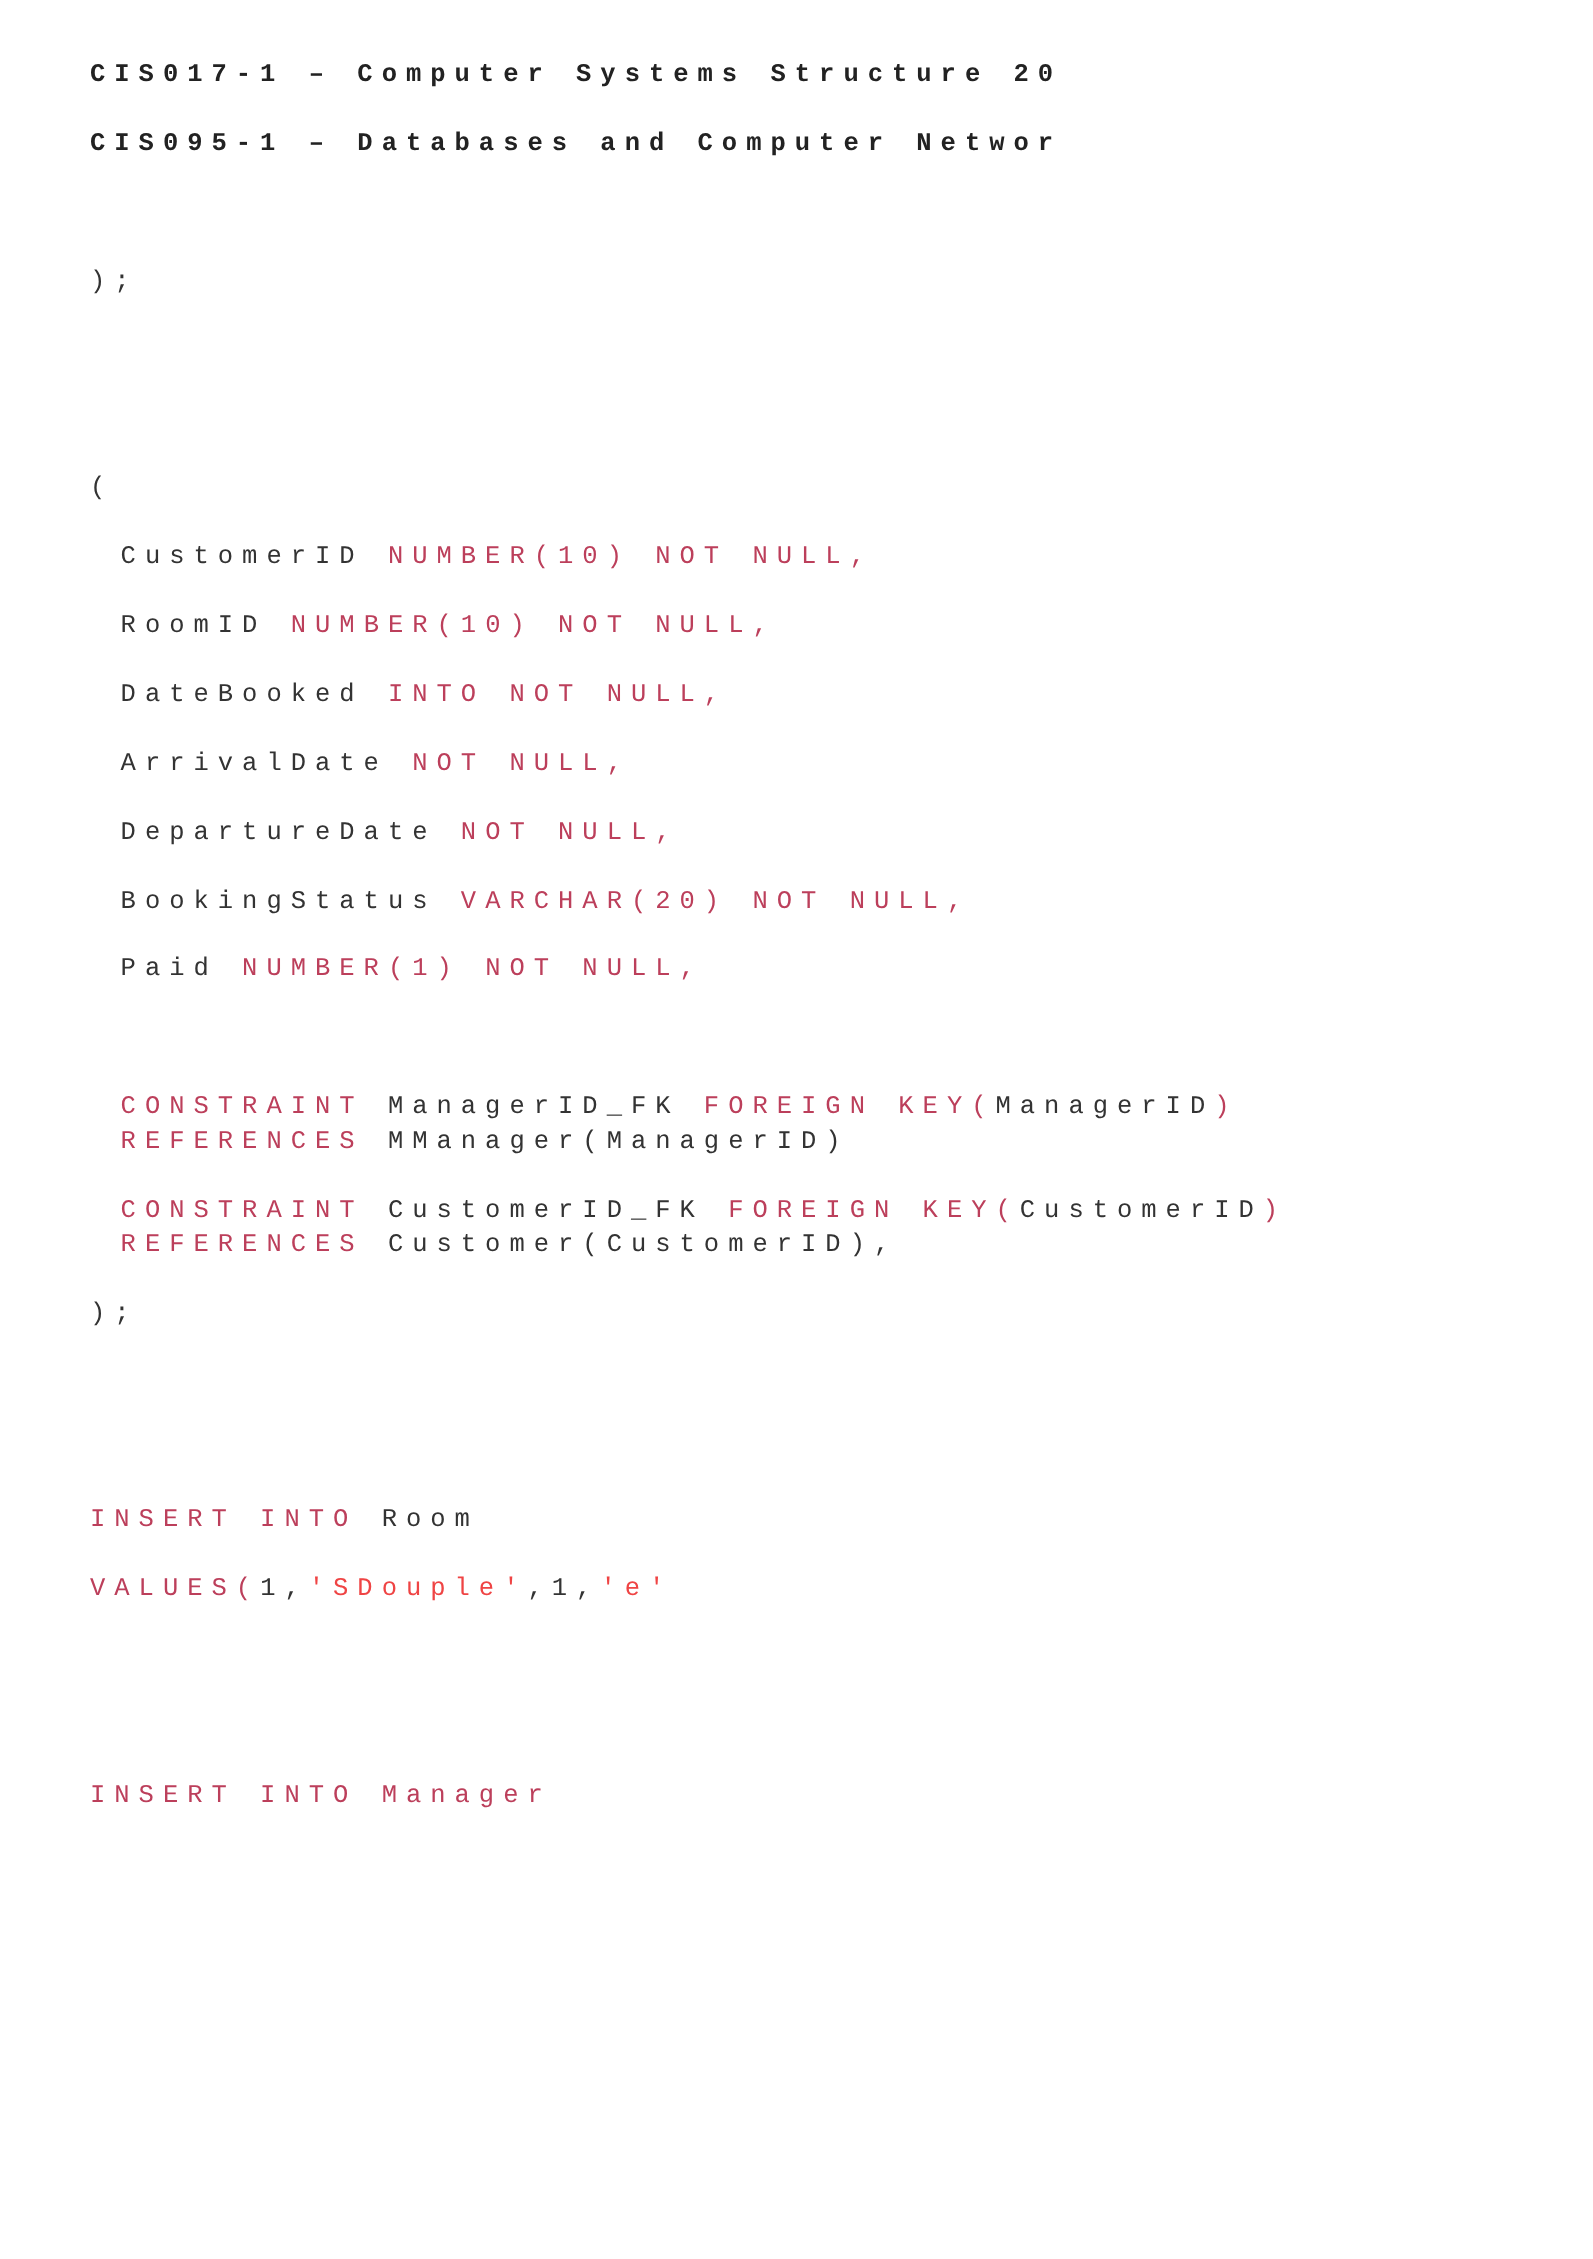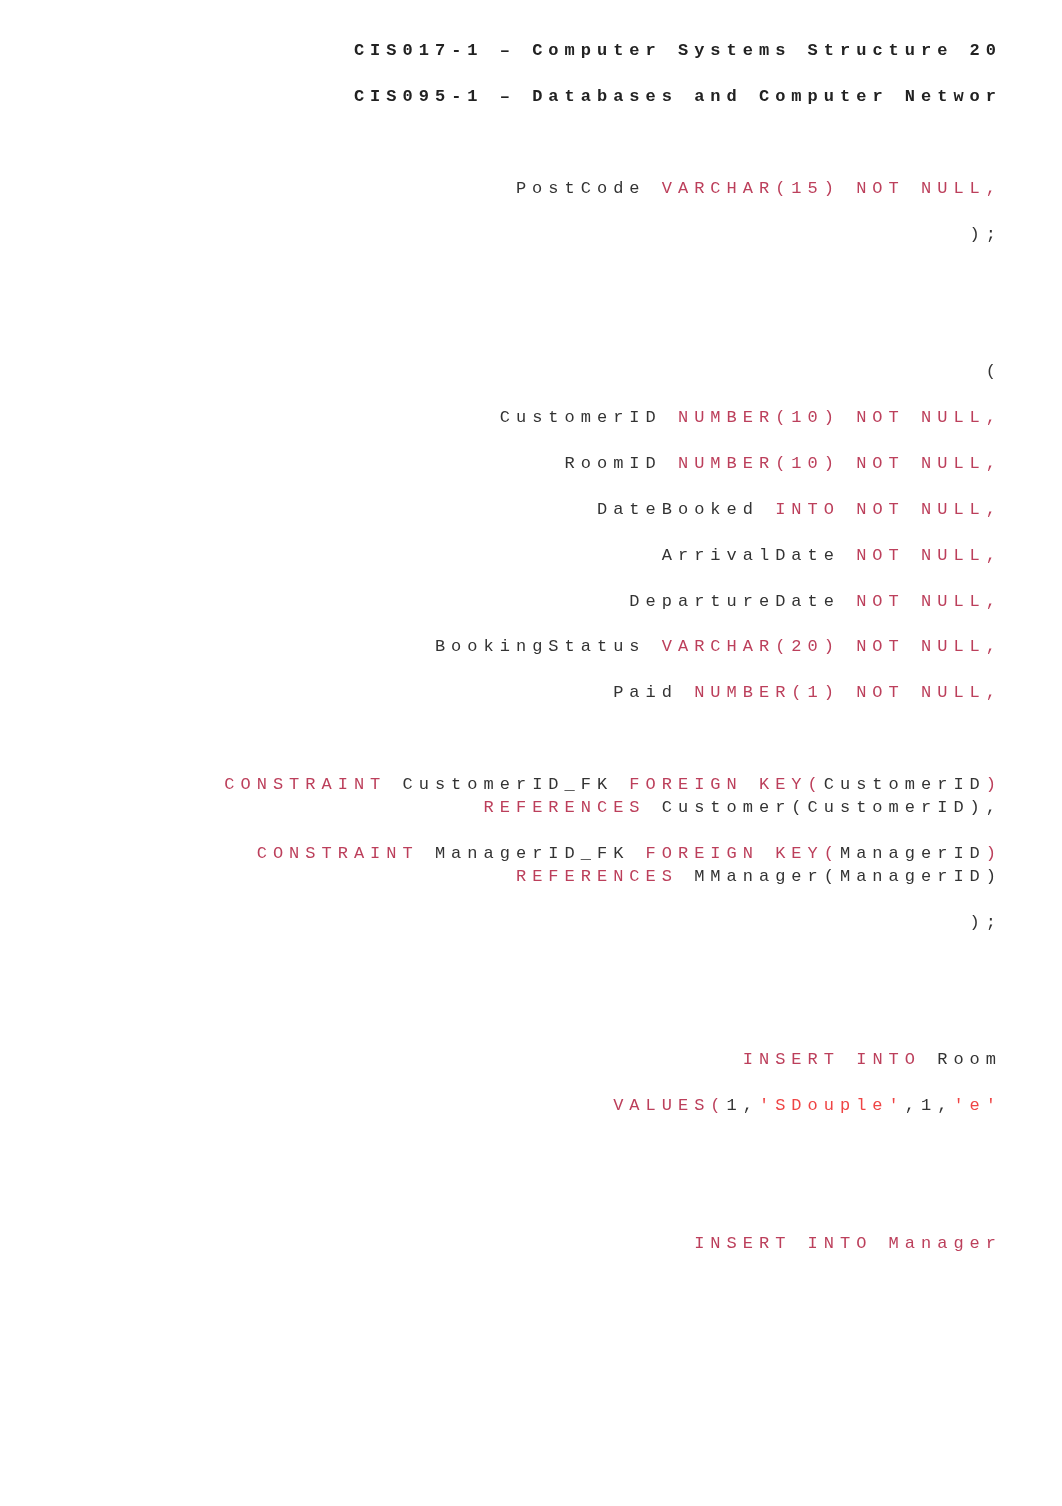--- a/index.html
+++ b/index.html
@@ -21,44 +21,43 @@
   .kw { color: #bc3f5b; } 
   .ident { color: #333333; }
   .str { color: #ef4444; }
   .paren { color: #333333; }
   pre {
     margin: 0;
     font-family: inherit;
     white-space: pre-wrap;
     letter-spacing: inherit;
   }
-  .line { display: block; min-height: 1.35em; text-align: right; }
+  .line { display: block; min-height: 1.35em; }
   .indent { padding-left: 2ch; }
 </style>
 </head>
 <body>
 
 <pre><span class="line hdr">CIS017-1 – Computer Systems Structure 20</span>
 <span class="line hdr">CIS095-1 – Databases and Computer Networ</span>
 <span class="line"></span>
-<span class="line indent"><span class="ident">PostCode </span><span class="kw">VARCHAR(15) NOT NULL,</span></span>
 <span class="line"><span class="paren">);</span></span>
 <span class="line"></span>
 <span class="line"></span>
 <span class="line"><span class="paren">(</span></span>
 <span class="line indent"><span class="ident">CustomerID </span><span class="kw">NUMBER(10) NOT NULL,</span></span>
 <span class="line indent"><span class="ident">RoomID </span><span class="kw">NUMBER(10) NOT NULL,</span></span>
 <span class="line indent"><span class="ident">DateBooked </span><span class="kw">INTO NOT NULL,</span></span>
 <span class="line indent"><span class="ident">ArrivalDate </span><span class="kw">NOT NULL,</span></span>
 <span class="line indent"><span class="ident">DepartureDate </span><span class="kw">NOT NULL,</span></span>
 <span class="line indent"><span class="ident">BookingStatus </span><span class="kw">VARCHAR(20) NOT NULL,</span></span>
 <span class="line indent"><span class="ident">Paid </span><span class="kw">NUMBER(1) NOT NULL,</span></span>
 <span class="line"></span>
+<span class="line indent"><span class="kw">CONSTRAINT </span><span class="ident">ManagerID_FK </span><span class="kw">FOREIGN KEY(</span><span class="ident">ManagerID</span><span class="kw">) REFERENCES </span><span class="ident">MManager(ManagerID)</span></span>
 <span class="line indent"><span class="kw">CONSTRAINT </span><span class="ident">CustomerID_FK </span><span class="kw">FOREIGN KEY(</span><span class="ident">CustomerID</span><span class="kw">) REFERENCES </span><span class="ident">Customer(CustomerID),</span></span>
-<span class="line indent"><span class="kw">CONSTRAINT </span><span class="ident">ManagerID_FK </span><span class="kw">FOREIGN KEY(</span><span class="ident">ManagerID</span><span class="kw">) REFERENCES </span><span class="ident">MManager(ManagerID)</span></span>
 <span class="line"><span class="paren">);</span></span>
 <span class="line"></span>
 <span class="line"></span>
 <span class="line"><span class="kw">INSERT INTO </span><span class="ident">Room</span></span>
 <span class="line"><span class="kw">VALUES(</span><span class="ident">1,</span><span class="str">'SDouple'</span><span class="ident">,</span><span class="ident">1,</span><span class="str">'e'</span></span>
 <span class="line"></span>
 <span class="line"></span>
 <span class="line"><span class="kw">INSERT INTO Manager</span></span>
 
 

